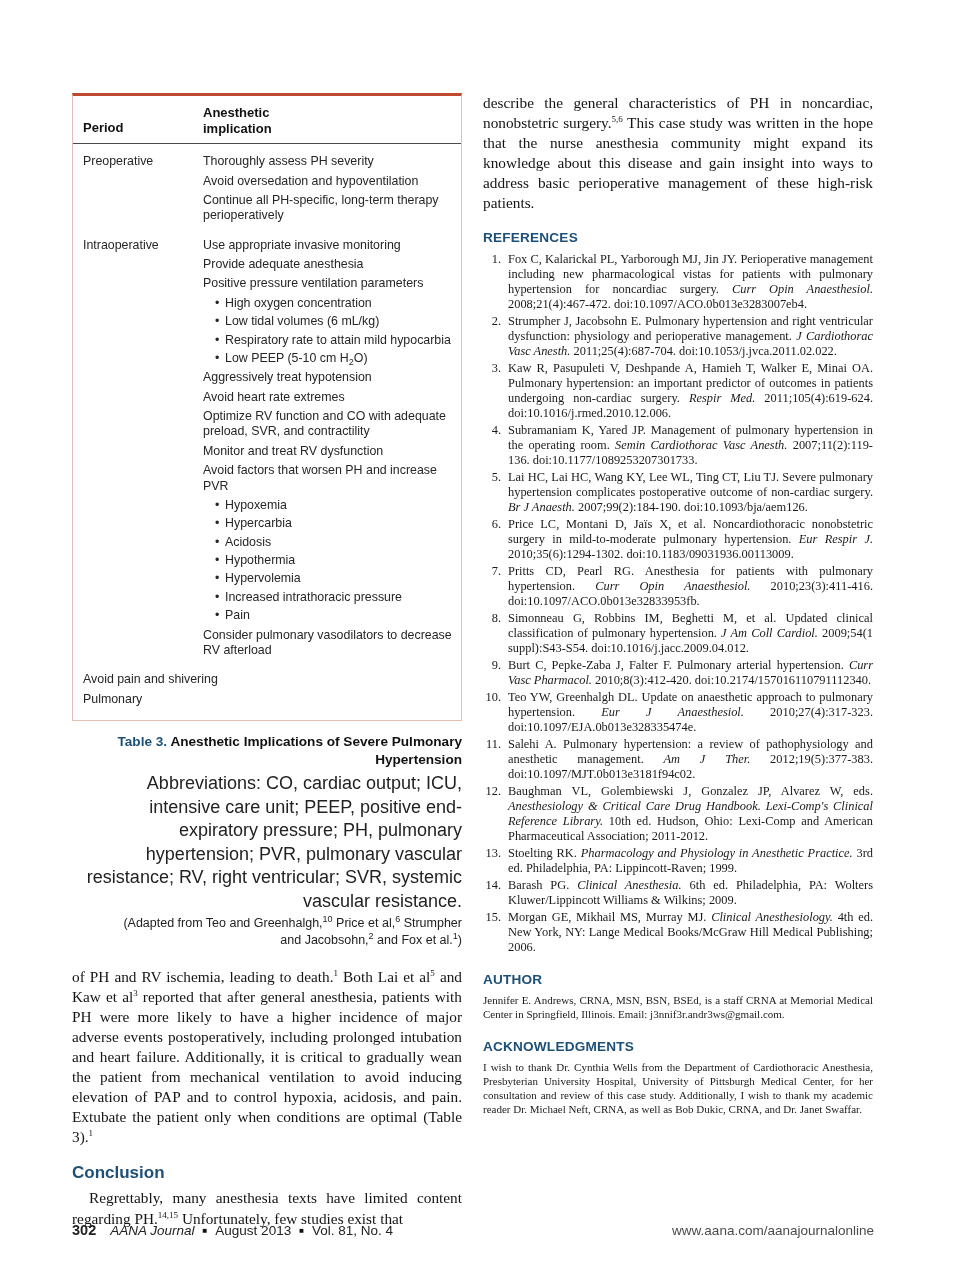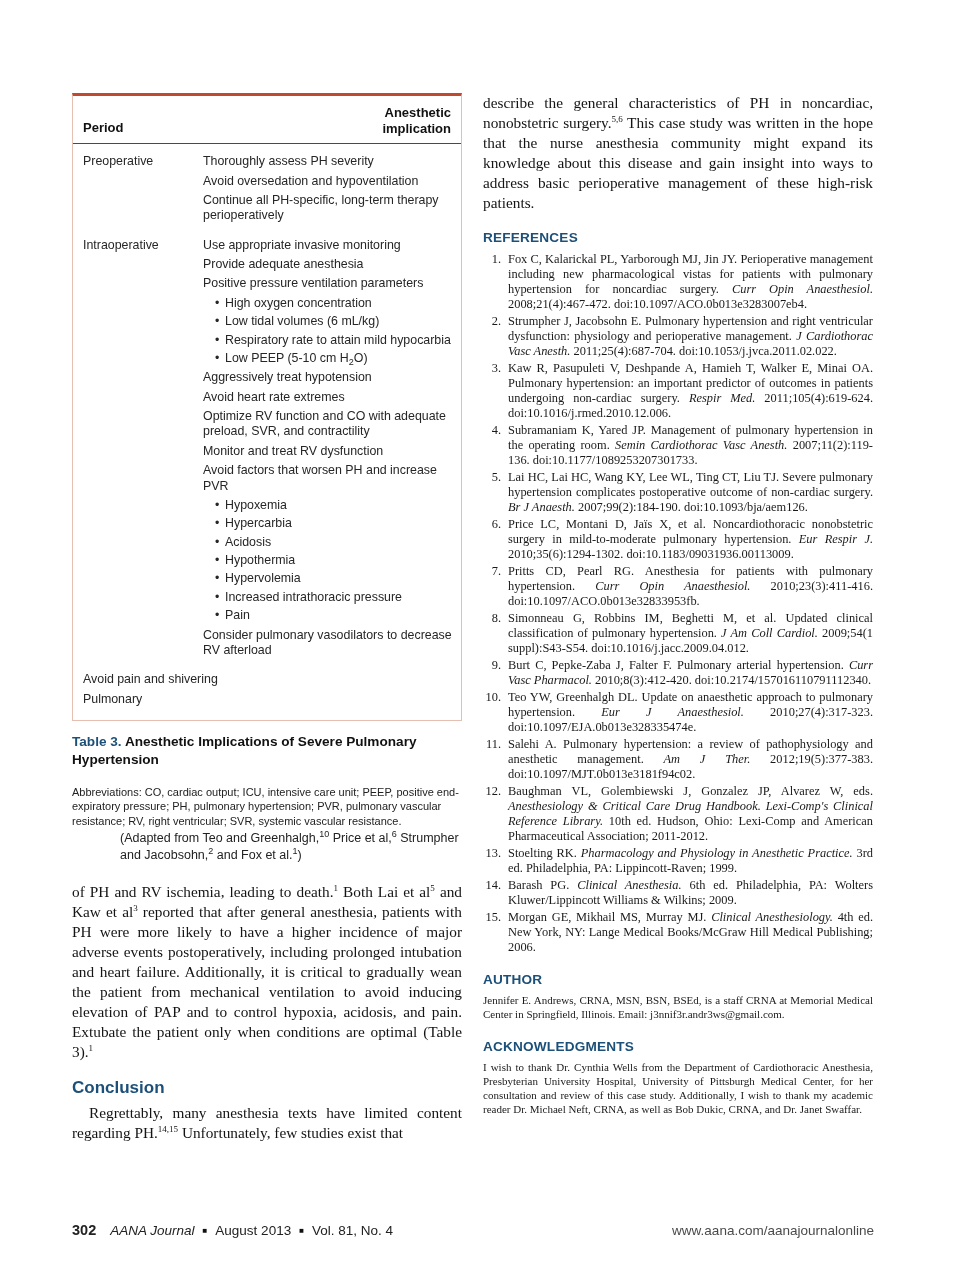--- a/index.html
+++ b/index.html
@@ -26,34 +26,34 @@
     font-size:12.4px; line-height:1.24; color:#262626;
     background:#fff;
   }
   .tbl-head {
     display:flex; align-items:flex-end;
     padding:9px 10px 6px 10px;
     border-bottom:1px solid #4a4a4a;
     font-weight:bold; font-size:13px; color:#111;
   }
   .h-period { width:120px; flex:none; padding-bottom:1px; }
-  .h-impl { flex:1; text-align:right; white-space:pre-line; }
+  .h-impl { flex:1; text-align:left; white-space:pre-line; }
   .tbl-body { padding:3px 0 6px 0; }
   .tbl-group { display:flex; padding:3px 8px 3px 10px; }
   .tbl-period { width:120px; flex:none; padding-top:4px; }
   .tbl-entries { flex:1; }
   .tbl-entry { margin:4px 0 4px 0; }
   .tbl-bullet { position:relative; padding-left:22px; margin:3px 0; }
   .bdot { position:absolute; left:12px; top:0; }
 
   
-  .caption { font-family:"Liberation Sans", sans-serif; margin-top:12px; }
+  .caption { font-family:"Liberation Sans", sans-serif; margin-top:12px;text-align:right; }
   .caption-title { font-size:13.6px; font-weight:bold; line-height:1.32; color:#111; }
   .tbl-label { color:#1d5078; }
-  .caption-notes { font-size:11px; line-height:1.31; margin-top:16px; color:#222; }
+  .caption-notes { font-size:18px; line-height:1.31; margin-top:3px; color:#222; }
   .caption-adapted { font-size:12.5px; line-height:1.31; margin-top:2px; color:#222;margin-left:48px; }
 
   
   .bodytext {
     font-size:15.3px; line-height:1.31; text-align:justify;
     margin-top:19px; color:#141414;
   }
   .section-h2 {
     font-family:"Liberation Sans", sans-serif;
     font-size:17px; font-weight:bold; color:#1d5078;

